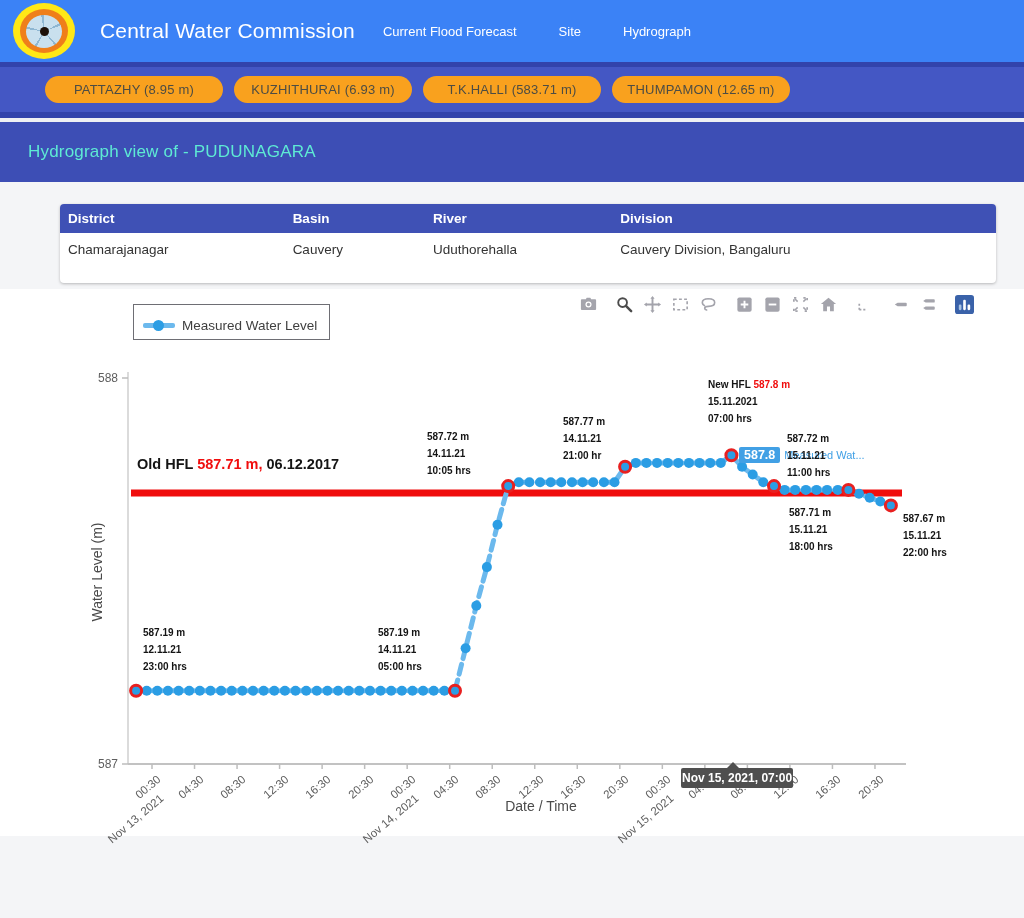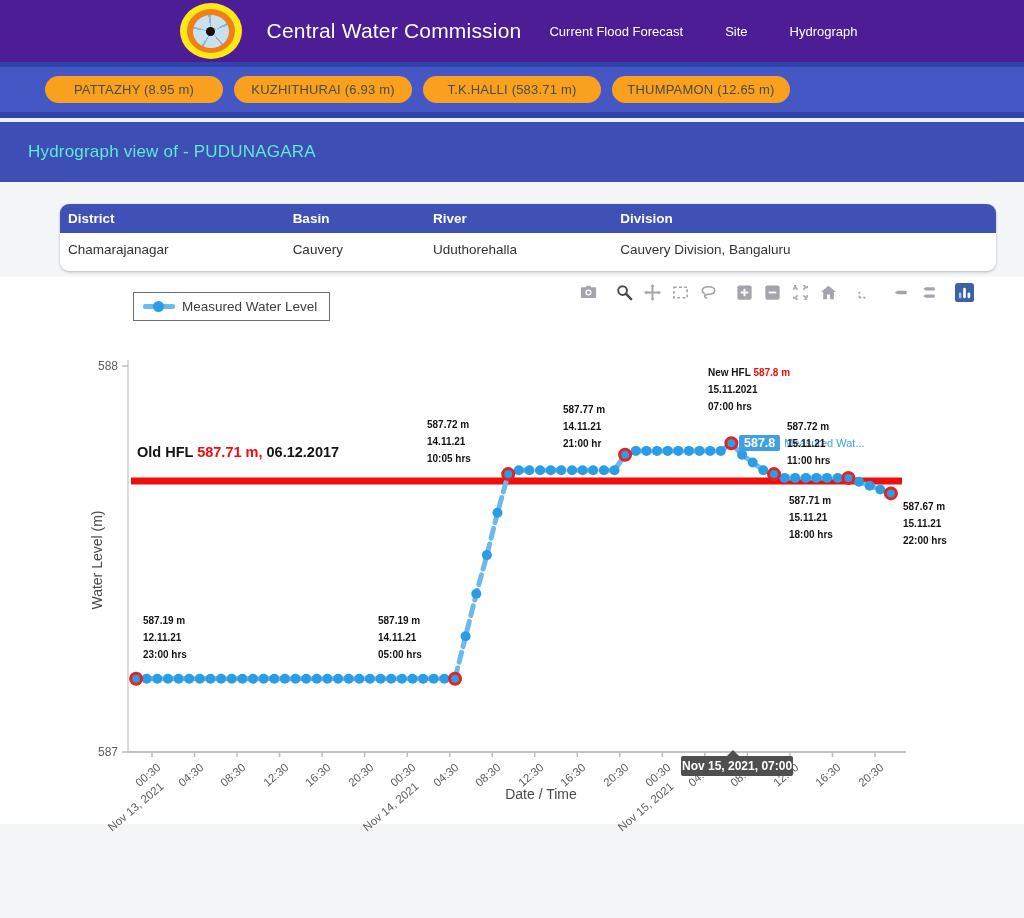--- a/index.html
+++ b/index.html
@@ -1,50 +1,50 @@
 <!DOCTYPE html>
 <html><head>
 <meta charset="utf-8">
 <style>
   html,body{margin:0;padding:0;}
   body{width:1024px;height:918px;background:#f4f5f7;font-family:"Liberation Sans",sans-serif;overflow:hidden;position:relative;}
 
   
-  .app-header{height:62px;background:#4c1d95;display:flex;align-items:center;justify-content:center;}
+  .app-header{height:62px;background:#3b82f6;display:flex;align-items:center;}
   .logo{width:62px;height:56px;border-radius:50%;background:#ffe817;margin-left:13px;display:flex;align-items:center;justify-content:center;box-sizing:border-box;flex:0 0 auto;}
   .logo-ring{width:48px;height:44px;border-radius:50%;background:#ef7f1a;display:flex;align-items:center;justify-content:center;}
   .logo-core{width:36px;height:33px;border-radius:50%;background:conic-gradient(#c9e0ee 0 62deg,#8fb7d2 62deg 70deg,#c9e0ee 70deg 134deg,#8fb7d2 134deg 142deg,#c9e0ee 142deg 206deg,#8fb7d2 206deg 214deg,#c9e0ee 214deg 278deg,#8fb7d2 278deg 286deg,#c9e0ee 286deg 350deg,#8fb7d2 350deg 360deg);display:flex;align-items:center;justify-content:center;}
   .logo-dot{width:9px;height:9px;border-radius:50%;background:#1d1008;}
   .app-title{color:#fff;font-size:21px;margin-left:25px;letter-spacing:.2px;}
   .app-nav{display:flex;margin-left:28px;gap:42px;}
   .nav-link{color:#fff;font-size:13px;font-weight:500;text-decoration:none;cursor:pointer;}
 
   
   .ticker{height:45px;background:#4457c4;border-top:5px solid#3243ab;border-bottom:6px solid #3243ab;display:flex;align-items:center;overflow:hidden;white-space:nowrap;padding-left:45px;}
   .pill{flex:0 0 auto;background:#f9a11e;color:#4c4c44;font-size:13px;font-weight:500;border-radius:14px;padding:6px 0;width:178px;text-align:center;margin-right:11px;cursor:pointer;letter-spacing:.2px;}
 
   .band-gap{height:4px;background:#eef0f3;}
 
   
   .banner{height:60px;background:#3d4eb5;display:flex;align-items:center;}
   .banner-title{color:#5eead4;font-size:17px;font-weight:500;margin-left:28px;letter-spacing:.2px;}
 
   
   .content{background:#f4f5f7;}
-  .table-card{margin:22px 28px 0 60px;background:#fff;border-radius:9px;box-shadow:0 1px 3px rgba(0,0,0,.25);overflow:hidden;padding-bottom:8px;}
+  .table-card{margin:22px 28px 0 60px;background:#fff;border-radius:4px;box-shadow:0 1px 3px rgba(0,0,0,.25);overflow:hidden;padding-bottom:20px;}
   table{width:100%;border-collapse:collapse;font-size:13.5px;}
   thead th{background:#3f51b5;color:#fff;text-align:left;font-weight:bold;padding:7px 8px;}
   tbody td{color:#333;padding:9px 8px 6px;}
   th.c0,td.c0{width:24%;}th.c1,td.c1{width:15%;}th.c2,td.c2{width:20%;}th.c3,td.c3{width:41%;}
 
   
   .chart-card{position:relative;margin-top:6px;height:547px;background:#fff;}
   .chart-card svg.plot{position:absolute;left:0;top:0;}
 
-  .legend{position:absolute;left:133px;top:15px;border:1px solid #6e6e74;background:#fff;display:flex;align-items:center;height:27px;padding:0 12px 0 9px;}
+  .legend{position:absolute;left:133px;top:15px;border:1px solid #6e6e74;background:#fff;display:flex;align-items:center;height:27px;padding:7px 12px 0 9px;}
   .legend-marker{position:relative;width:32px;height:11px;margin-right:7px;}
   .legend-marker .lm-line{position:absolute;left:0;top:3px;width:32px;height:5px;background:#6cb9ed;border-radius:2px;}
   .legend-marker .lm-dot{position:absolute;left:10px;top:0;width:11px;height:11px;border-radius:50%;background:#2b9de4;}
   .legend-label{font-size:13.5px;color:#3f3f3f;}
 
   .modebar{position:absolute;top:6px;right:50px;display:flex;align-items:center;}
   .mb-btn{width:19px;height:19px;margin-left:9px;cursor:pointer;}
   .mb-btn svg{width:19px;height:19px;display:block;}
   .mb-gap{margin-left:17px;}
 

